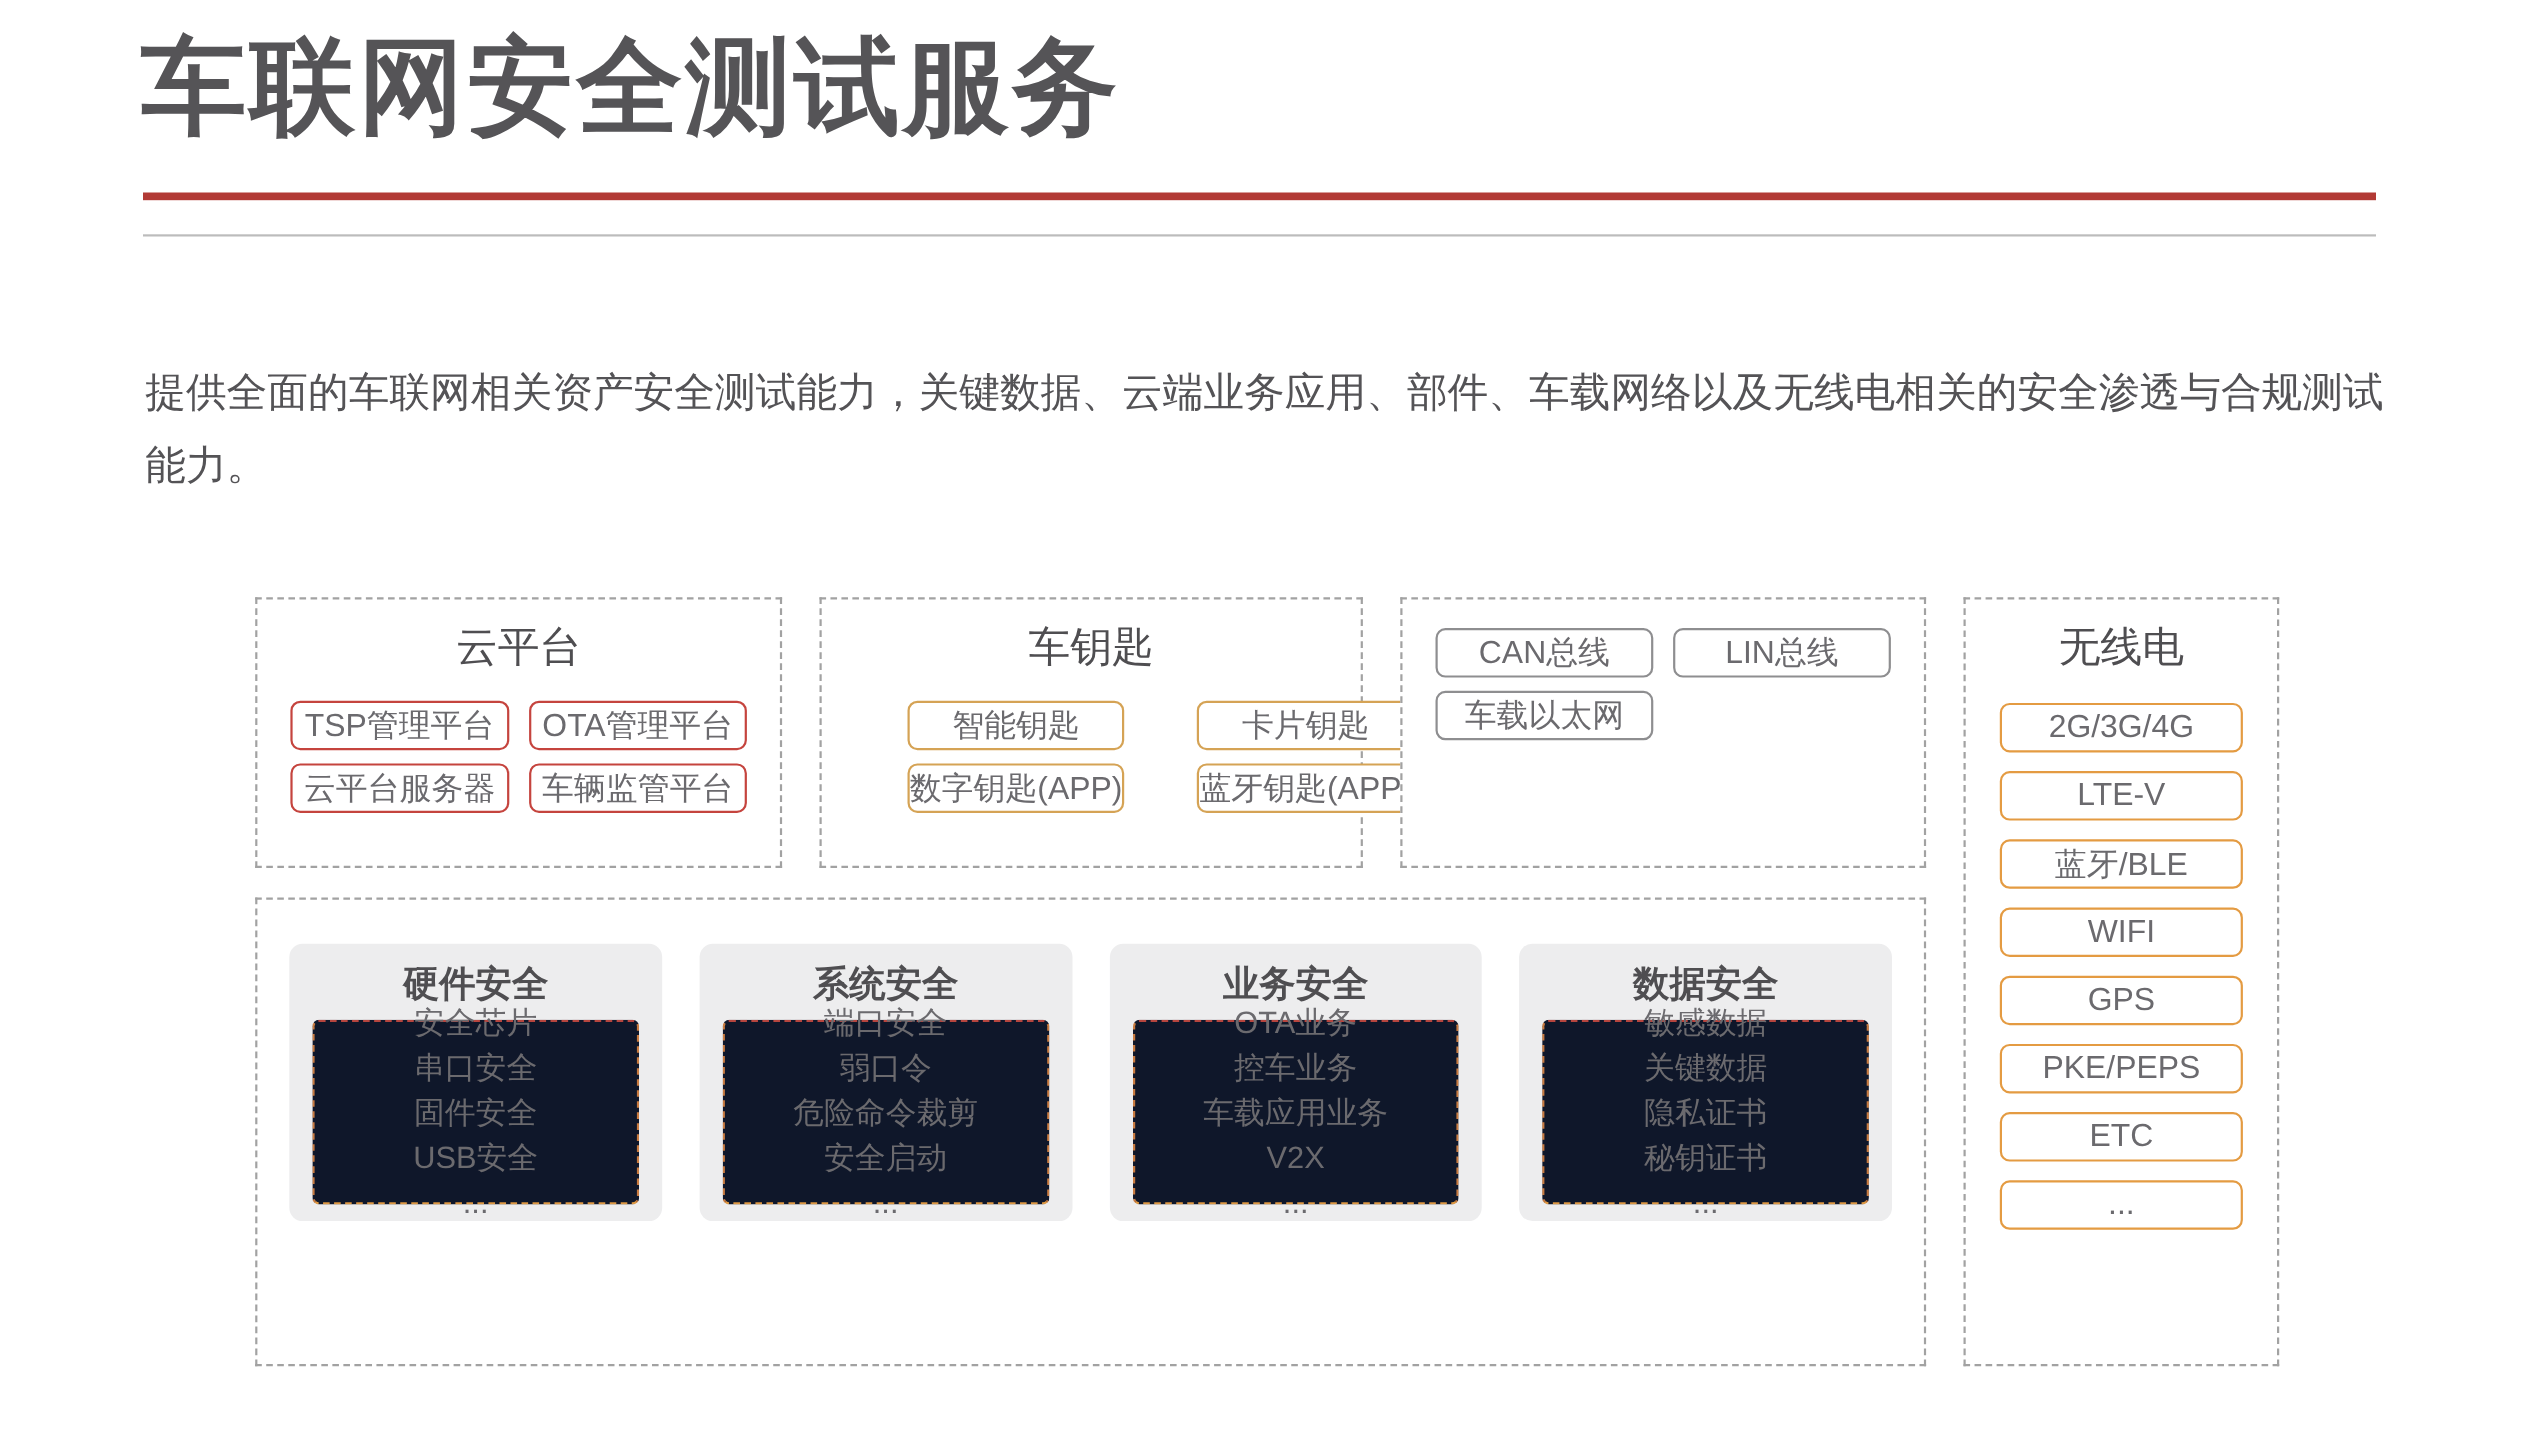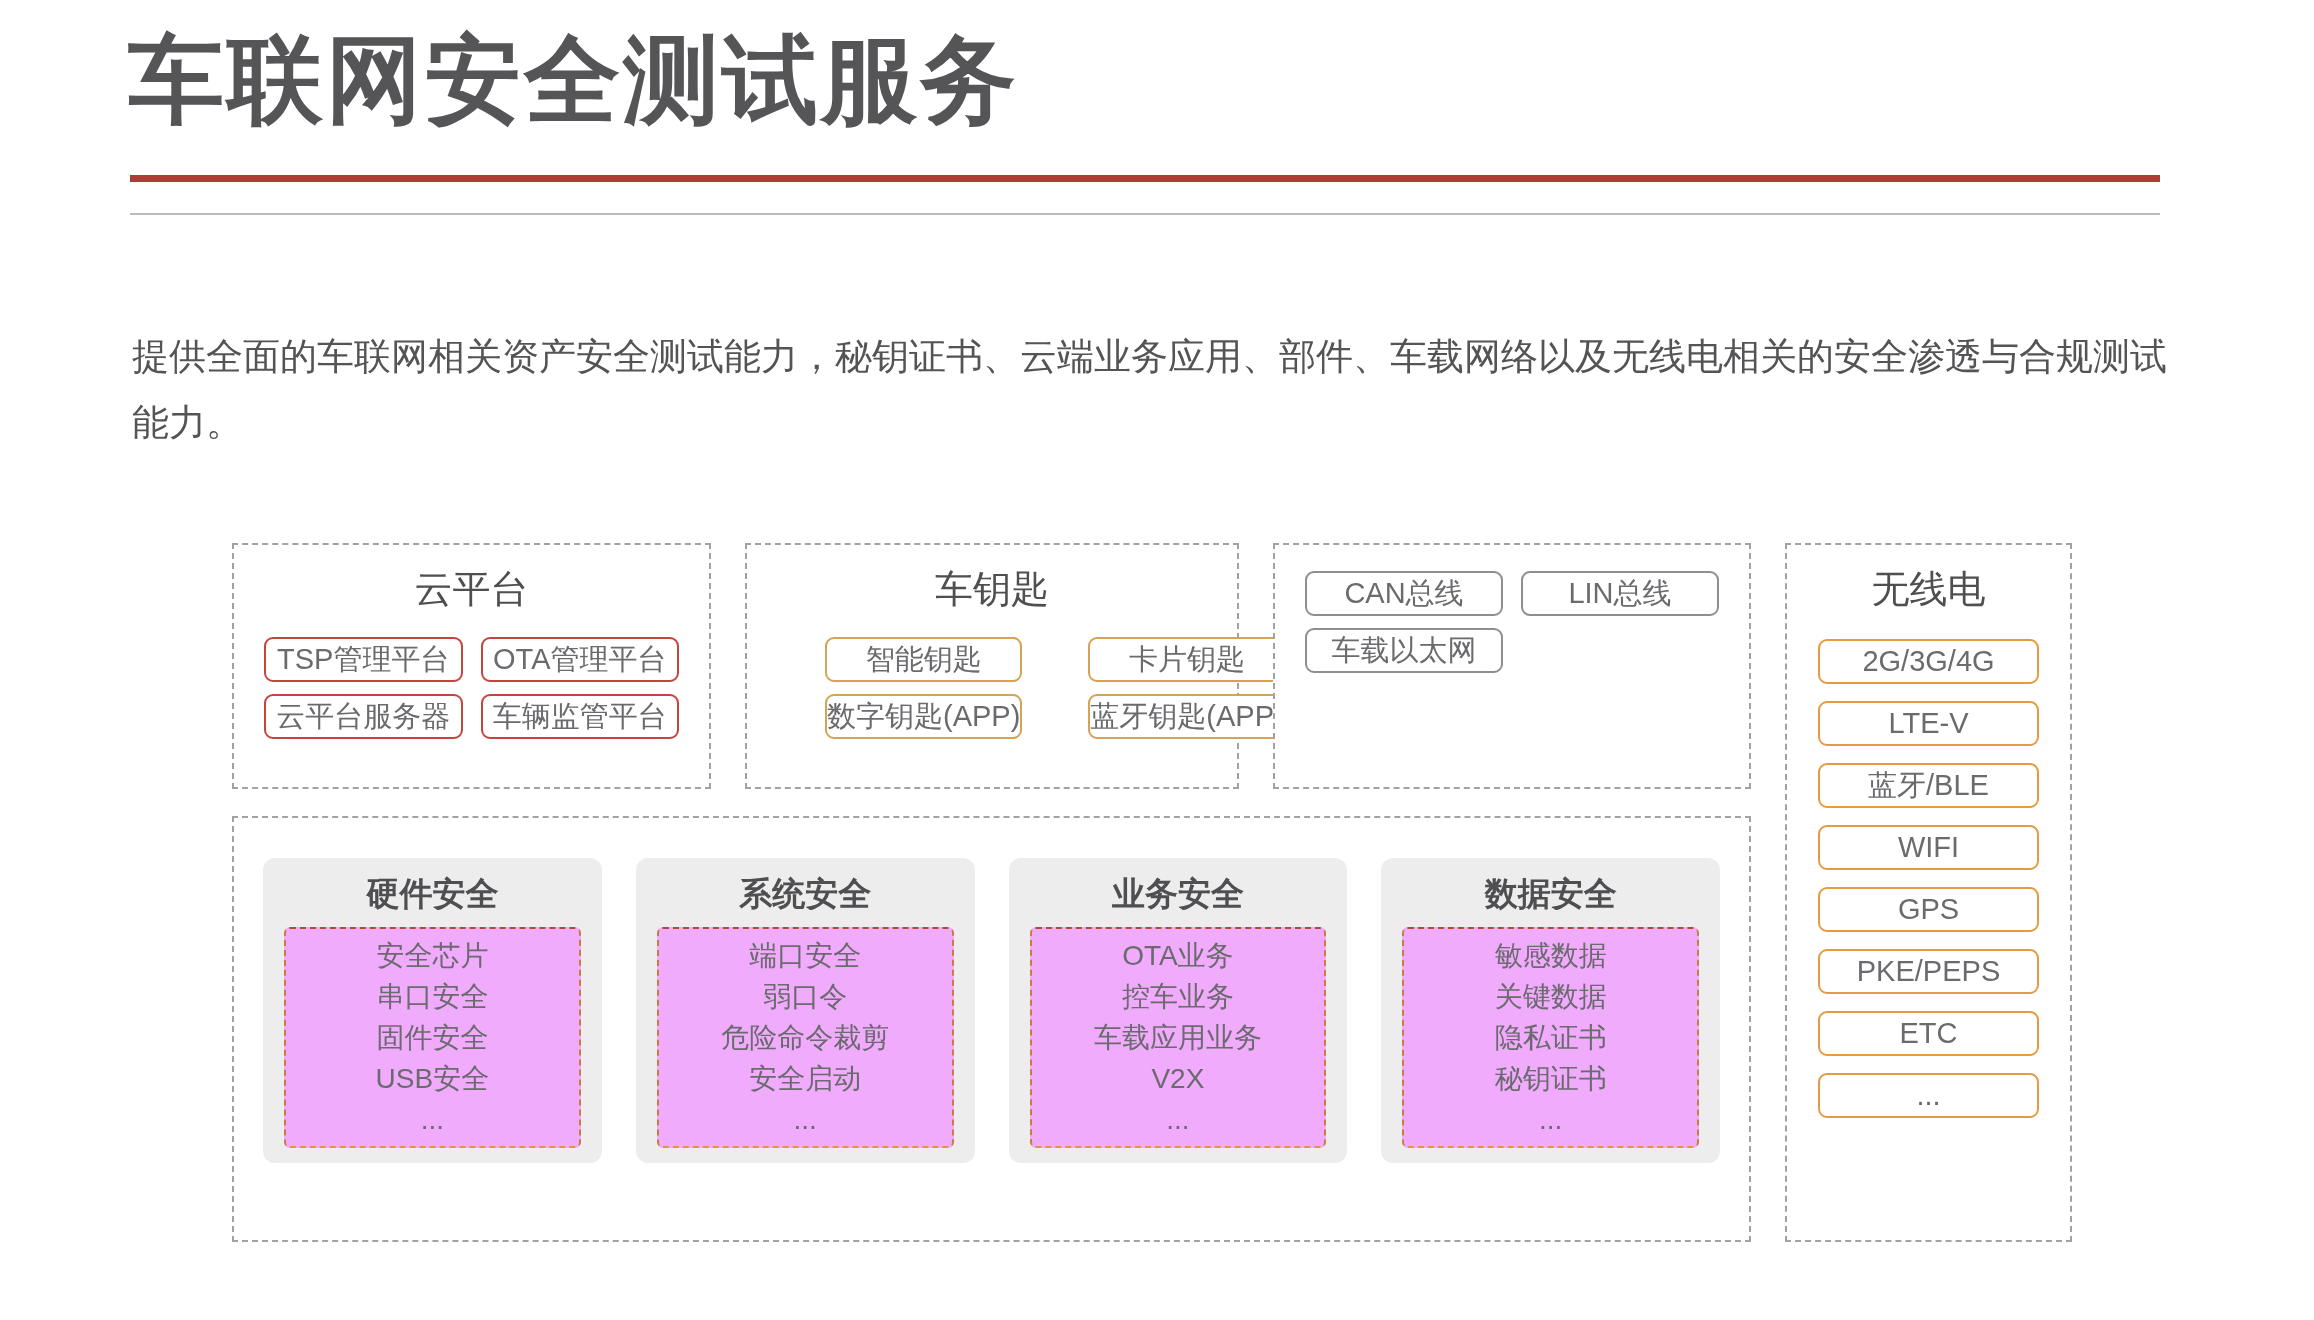--- a/index.html
+++ b/index.html
@@ -71,37 +71,37 @@
   }
   .card{
     background:var(--card-bg);border-radius:12px;
     padding:0 21px 15px;
   }
   .card-title{
     margin:16px 0 13px;text-align:center;
     font-size:33px;line-height:40px;font-weight:bold;color:var(--heading);
   }
   .dash-panel{
-    height:221px;background:#f0abfc;border-radius:6px;
+    height:168px;background:#0f172a;border-radius:6px;
     border:2px dashed;
     border-color:var(--panel-dash-red) var(--panel-dash-mid) var(--panel-dash-orange) var(--panel-dash-mid);
     display:flex;flex-direction:column;align-items:center;justify-content:center;
   }
   .dash-panel .li{font-size:28px;line-height:41px;color:#6b6a6e;white-space:nowrap;}
 </style>
 </head>
 <body>
 
 <div class="page">
 
   <h1 class="title">车联网安全测试服务</h1>
   <div class="rule-red"></div>
   <div class="rule-gray"></div>
 
-  <p class="intro">提供全面的车联网相关资产安全测试能力，秘钥证书、云端业务应用、部件、车载网络以及无线电相关的安全渗透与合规测试能力。</p>
+  <p class="intro">提供全面的车联网相关资产安全测试能力，关键数据、云端业务应用、部件、车载网络以及无线电相关的安全渗透与合规测试能力。</p>
 
   <div class="diagram">
 
     <section class="group group--cloud">
       <h2 class="group-title">云平台</h2>
       <div class="pair-grid">
 
       <div class="box">TSP管理平台</div>
           <div class="box">OTA管理平台</div>
           <div class="box">云平台服务器</div>

